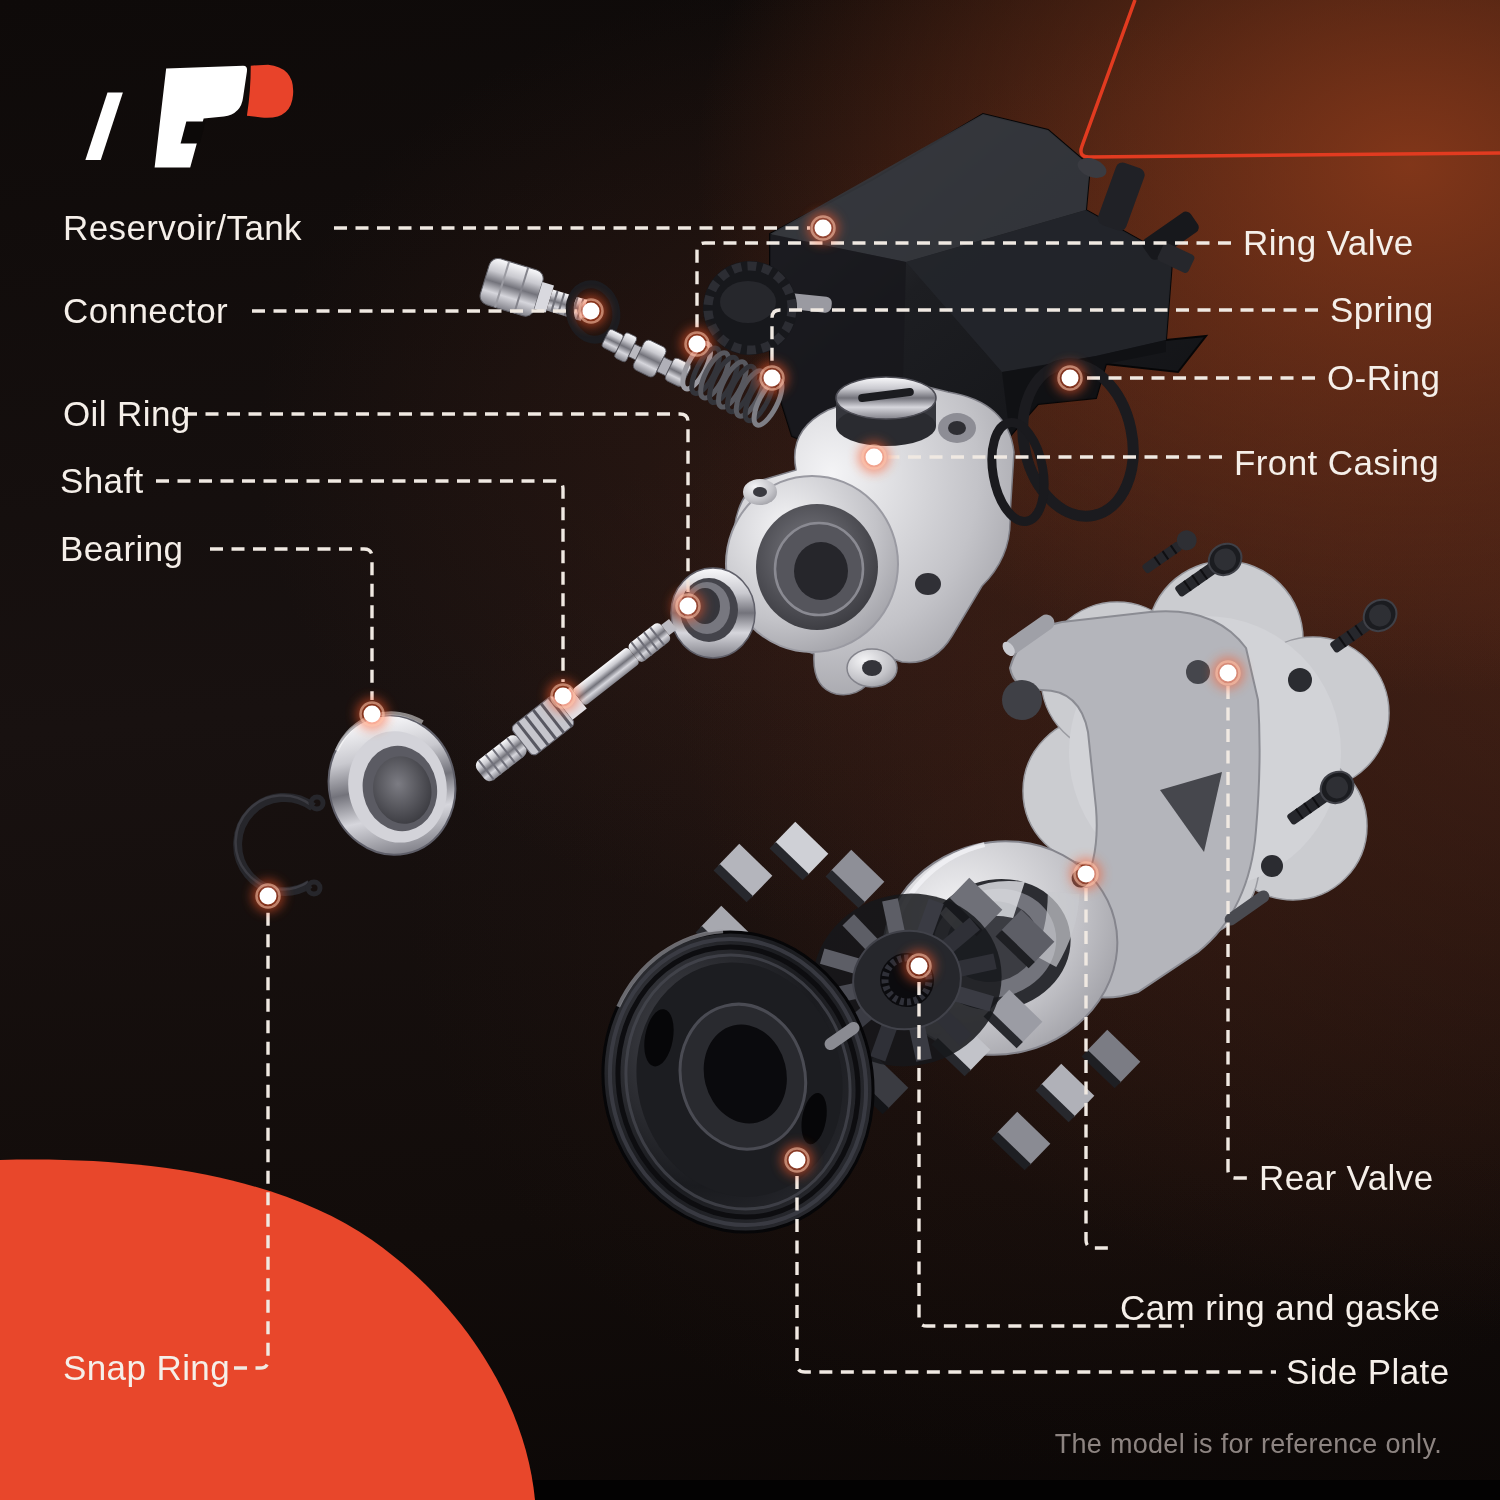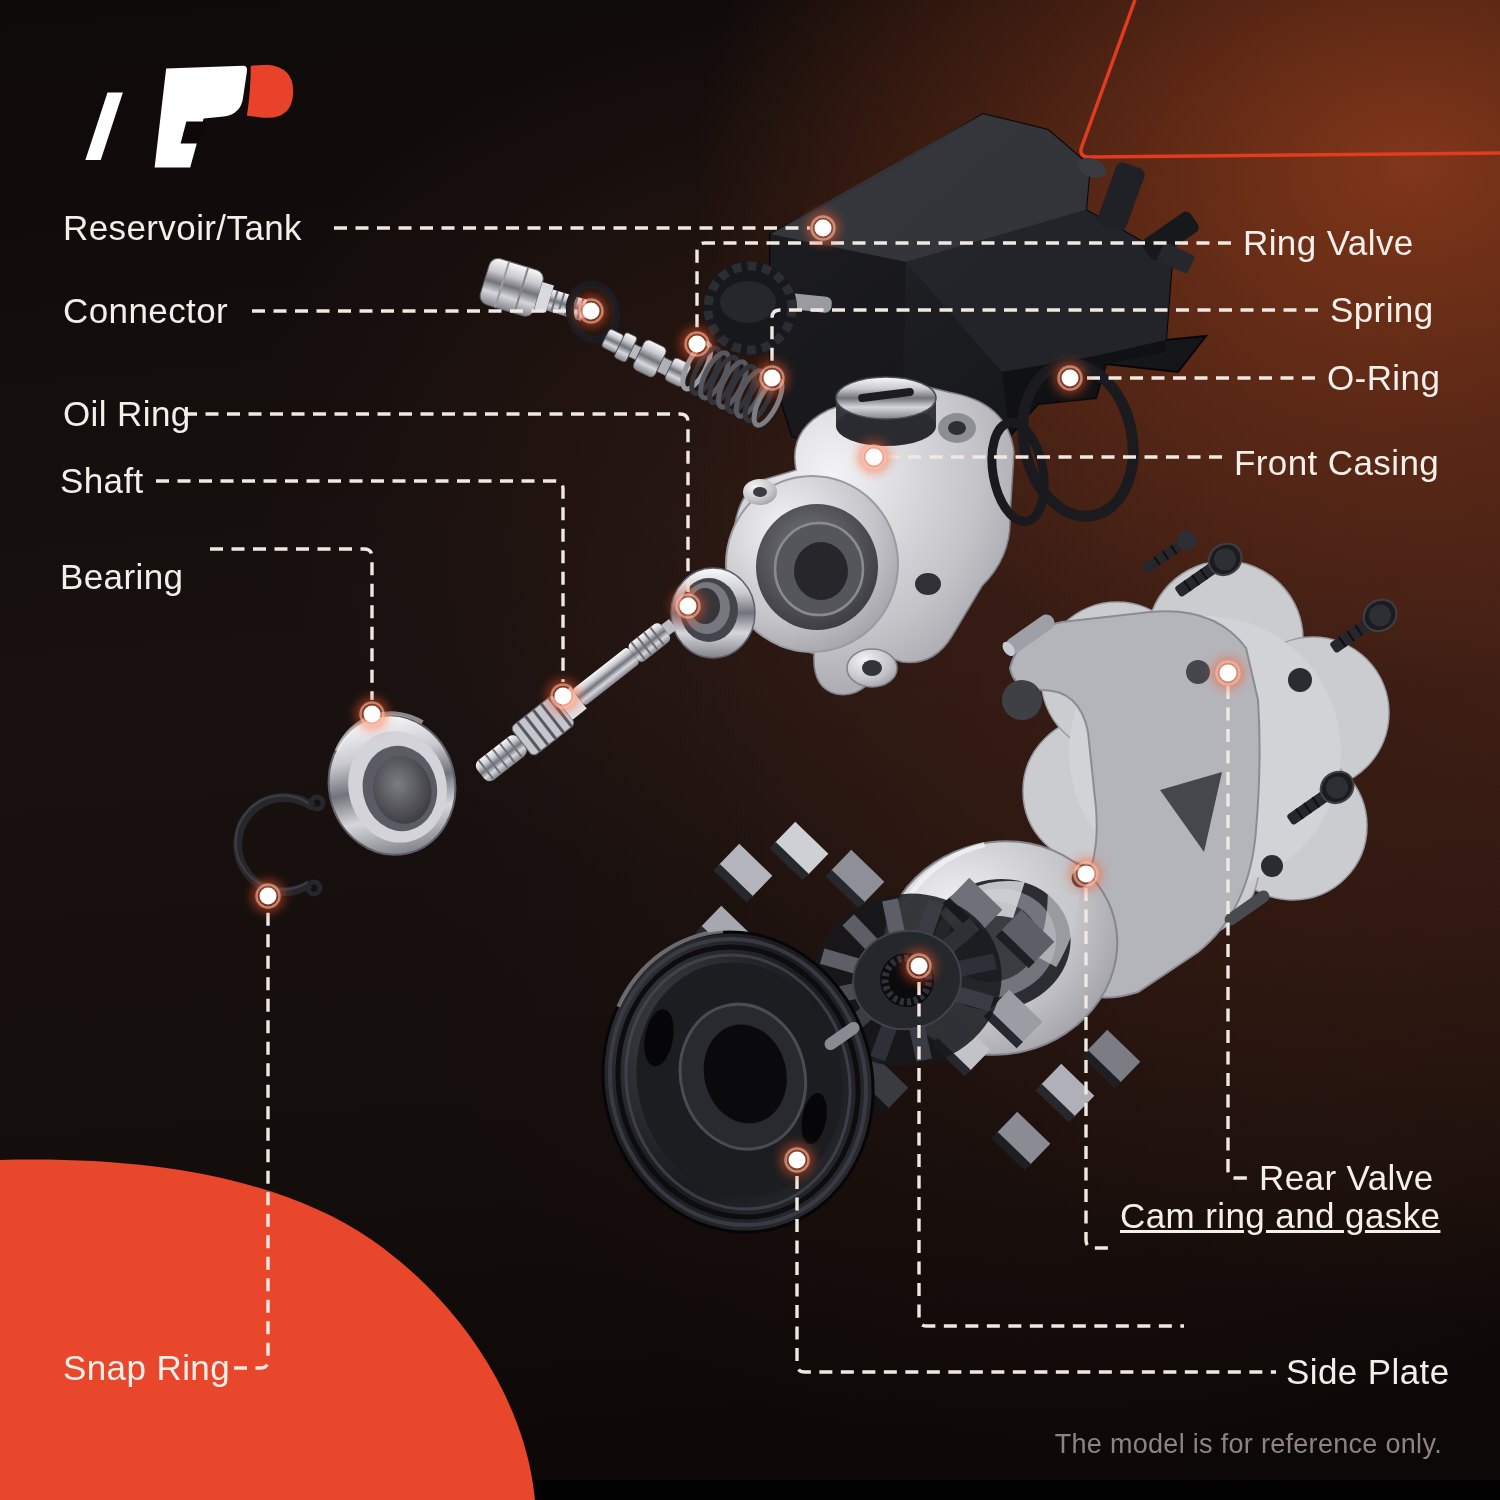--- a/index.html
+++ b/index.html
@@ -18,28 +18,28 @@
   .dot .core{fill:#ffffff;}
   .callout{position:absolute;color:#f5efe9;font-size:35px;line-height:40px;
            letter-spacing:.4px;white-space:nowrap;}
   .footer-note{position:absolute;top:1429px;right:58px;color:#8d8481;
                font-size:27px;letter-spacing:.3px;white-space:nowrap;}
   .logo{position:absolute;left:70px;top:52px;width:250px;height:135px;}
   #lbl-reservoir{left:63px;top:208px;}
   #lbl-connector{left:63px;top:291px;}
   #lbl-oilring{left:63px;top:394px;}
   #lbl-shaft{left:60px;top:461px;}
-  #lbl-bearing{left:60px;top:529px;margin-top:28px;}
+  #lbl-bearing{left:60px;top:529px;}
   #lbl-snapring{left:63px;top:1348px;}
   #lbl-spool{left:1243px;top:223px;}
   #lbl-spring{left:1330px;top:290px;}
   #lbl-oring{left:1327px;top:358px;}
   #lbl-frontcasing{left:1234px;top:437px;margin-top:6px;}
   #lbl-rearcover{left:1259px;top:1158px;}
-  #lbl-camring{left:1120px;top:1196px;text-decoration:underline;}
+  #lbl-camring{left:1120px;top:1288px;}
   #lbl-rotor{left:1194px;top:1306px;}
   #lbl-sideplate{left:1286px;top:1352px;}
 </style>
 </head>
 <body>
 
 <div class="stage">
   <div class="bg"></div>
 
   <svg class="layer" viewBox="0 0 1500 1500" aria-hidden="true">

